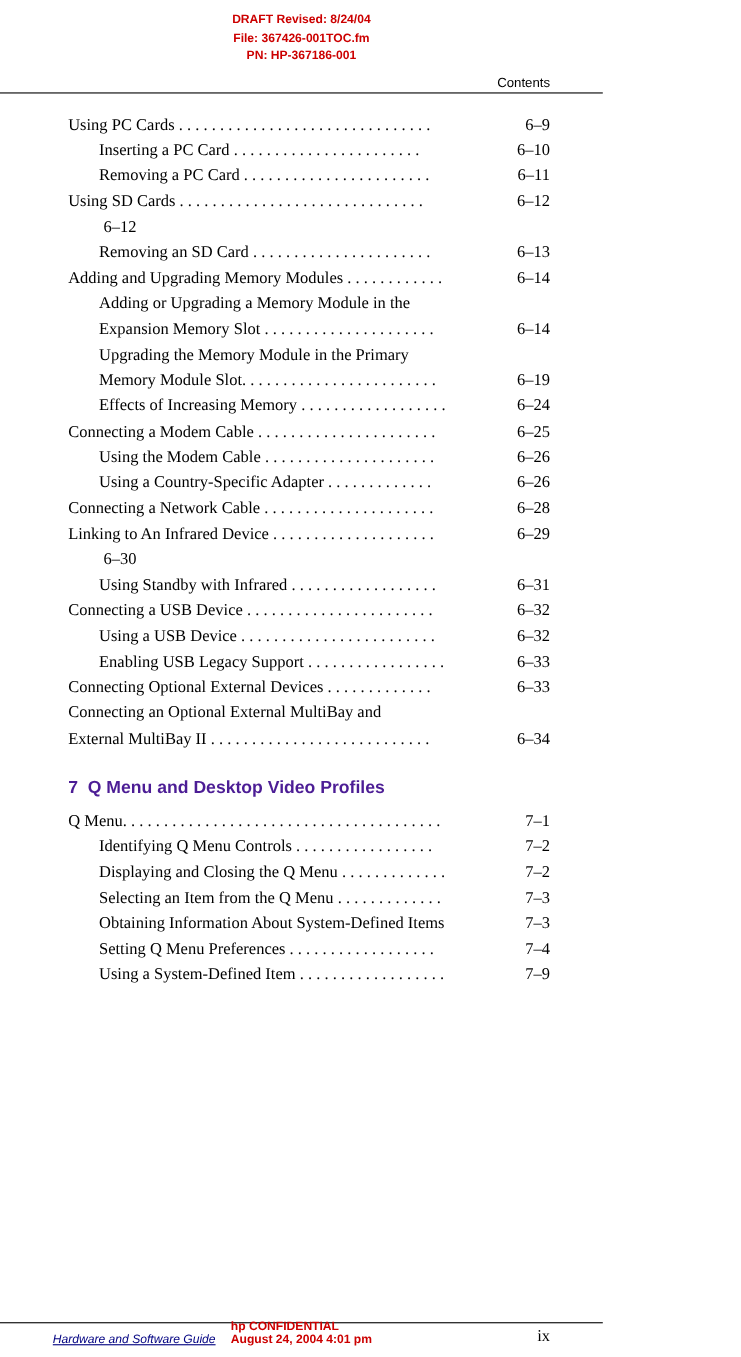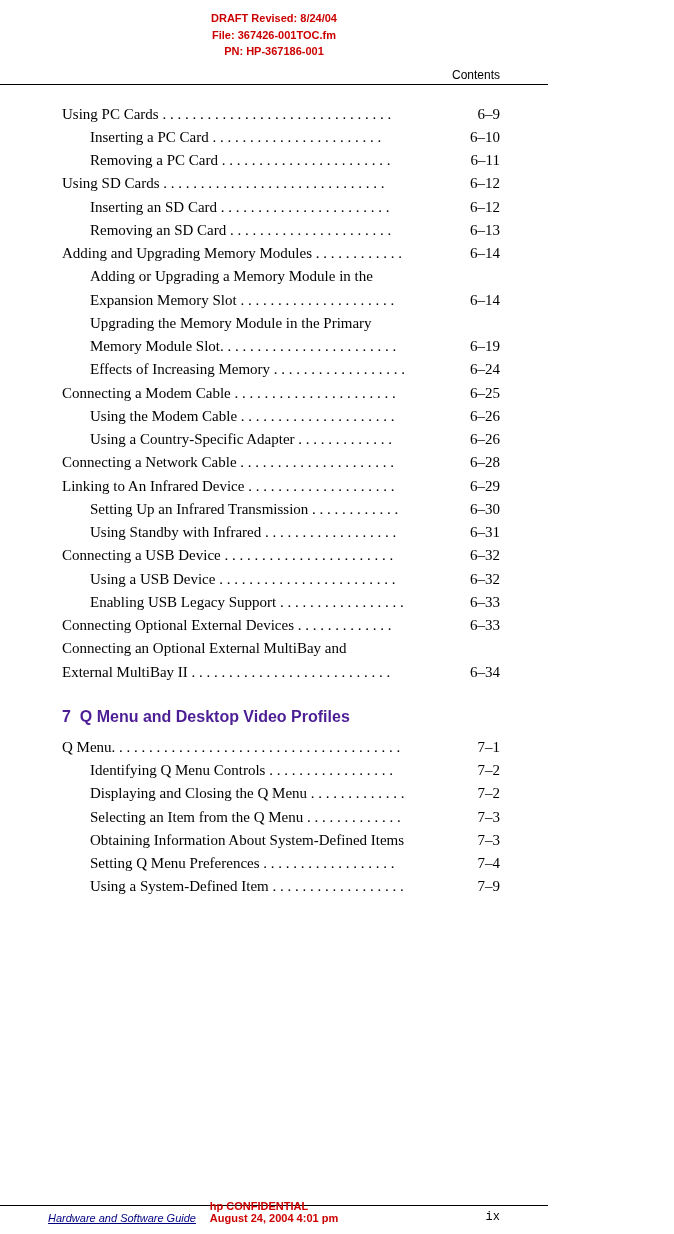--- a/index.html
+++ b/index.html
@@ -106,22 +106,22 @@
 
     .footer-left {
       font-family: Arial, Helvetica, sans-serif;
       font-size: 11px;
       font-style: italic;
       color: #000080;
       text-decoration: underline;
     }
 
     .footer-right {
-      font-family: Liberation Mono, monospace;
-      font-size: 12px;
+      font-family: Liberation Serif, serif;
+      font-size: 15px;
       color: #000;
     }
 
     .footer-center {
       position: absolute;
       left: 50%;
       transform: translateX(-50%);
       text-align: left;
       font-family: Arial, Helvetica, sans-serif;
       font-size: 11px;
@@ -162,21 +162,20 @@
       <div class="toc-entry indent1">
         <span class="toc-left">Removing a PC Card . . . . . . . . . . . . . . . . . . . . . . .</span>
         <span class="toc-right">6–11</span>
       </div>
 
       <div class="toc-entry">
         <span class="toc-left">Using SD Cards . . . . . . . . . . . . . . . . . . . . . . . . . . . . . .</span>
         <span class="toc-right">6–12</span>
       </div>
       <div class="toc-entry indent1">
-        <span class="toc-left">Inserting an SD Card . . . . . . . . . . . . . . . . . . . . . . .</span>
         <span class="toc-right">6–12</span>
       </div>
       <div class="toc-entry indent1">
         <span class="toc-left">Removing an SD Card . . . . . . . . . . . . . . . . . . . . . .</span>
         <span class="toc-right">6–13</span>
       </div>
 
       <div class="toc-entry">
         <span class="toc-left">Adding and Upgrading Memory Modules . . . . . . . . . . . .</span>
         <span class="toc-right">6–14</span>
@@ -218,21 +217,20 @@
       <div class="toc-entry">
         <span class="toc-left">Connecting a Network Cable . . . . . . . . . . . . . . . . . . . . .</span>
         <span class="toc-right">6–28</span>
       </div>
 
       <div class="toc-entry">
         <span class="toc-left">Linking to An Infrared Device . . . . . . . . . . . . . . . . . . . .</span>
         <span class="toc-right">6–29</span>
       </div>
       <div class="toc-entry indent1">
-        <span class="toc-left">Setting Up an Infrared Transmission . . . . . . . . . . . .</span>
         <span class="toc-right">6–30</span>
       </div>
       <div class="toc-entry indent1">
         <span class="toc-left">Using Standby with Infrared . . . . . . . . . . . . . . . . . .</span>
         <span class="toc-right">6–31</span>
       </div>
 
       <div class="toc-entry">
         <span class="toc-left">Connecting a USB Device . . . . . . . . . . . . . . . . . . . . . . .</span>
         <span class="toc-right">6–32</span>

